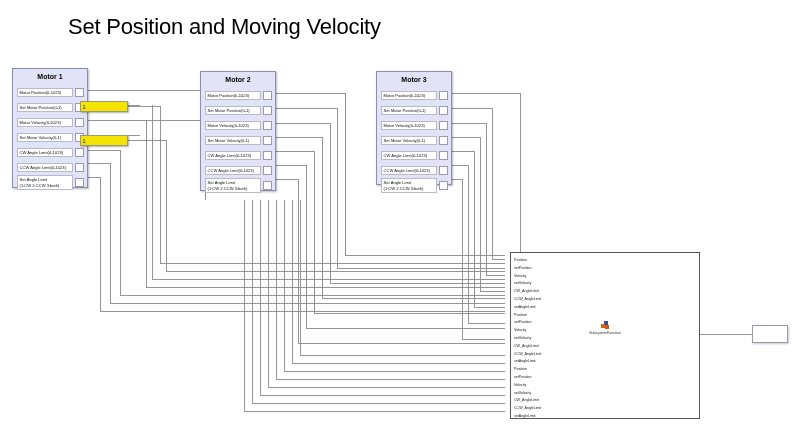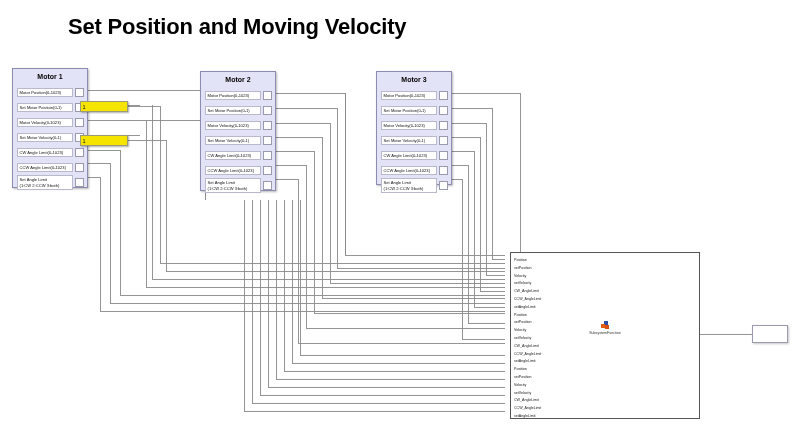--- a/index.html
+++ b/index.html
@@ -9,21 +9,21 @@
     font-family:"Liberation Sans", sans-serif;
     overflow:hidden;
     position:relative;
   }
   #canvas{position:absolute;left:0;top:0;width:797px;height:428px;}
 
   .title{
     position:absolute;
     left:68px;top:14px;
     font-size:22px;
-    font-weight:bold;
+    font-weight:normal;
     color:#000000;
     letter-spacing:-0.2px;
     white-space:nowrap;
   }
 
   
   .motor-block{
     position:absolute;
     background:#e3e3f7;
     border:1px solid #8c8cb0;

